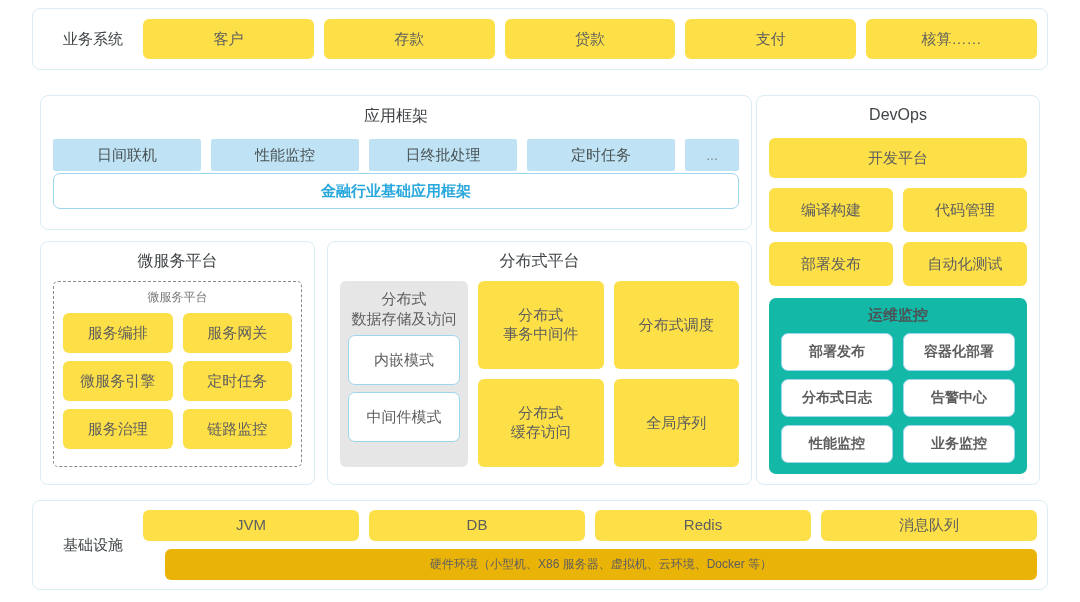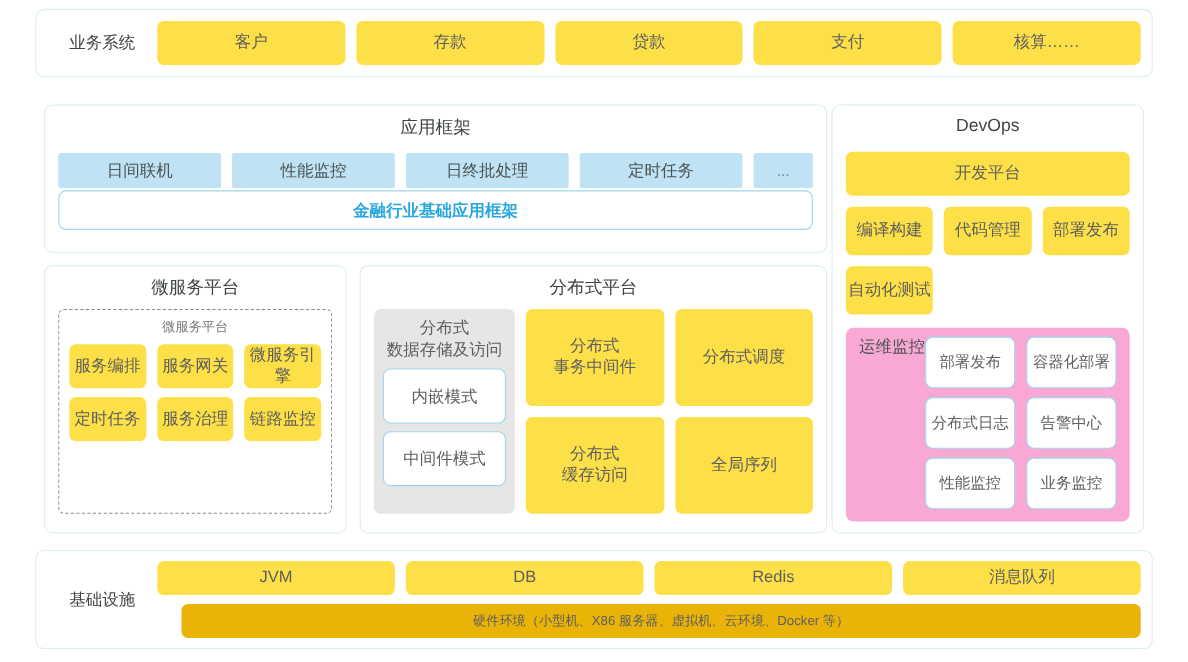--- a/index.html
+++ b/index.html
@@ -153,21 +153,21 @@
     padding: 7px 9px 9px 9px;
   }
   .micro-inner-title {
     font-size: 12px;
     color: #777777;
     text-align: center;
   }
   .micro-grid {
     margin-top: 7px;
     display: grid;
-    grid-template-columns: 1fr 1fr 1fr;
+    grid-template-columns: 1fr 1fr;
     grid-template-rows: repeat(3, 40px);
     gap: 8px 10px;
   }
 
   
   .dist-card {
     position: absolute;
     left: 287px; top: 146px;
     width: 425px; height: 244px;
     padding: 9px 12px 12px 12px;
@@ -205,32 +205,33 @@
   }
 
   
   .devops-top-chip {
     height: 40px;
     margin-top: 14px;
   }
   .devops-grid {
     margin-top: 10px;
     display: grid;
-    grid-template-columns: 1fr 1fr 1fr;
+    grid-template-columns: 1fr 1fr;
     grid-template-rows: repeat(2, 44px);
     gap: 10px;
   }
   .ops-box {
     margin-top: 12px;
     flex: 1;
-    background: #f9a8d4;
+    background: #14b8a6;
     border-radius: 7px;
     padding: 8px 12px 11px 12px;
     display: flex;
-    flex-direction: row;
+    flex-direction: column;
+    font-weight: bold;
   }
   .ops-title {
     color: #4a5355;
     font-size: 15px;
     text-align: center;
     margin-bottom: 8px;
   }
   .ops-grid {
     flex: 1;
     display: grid;

